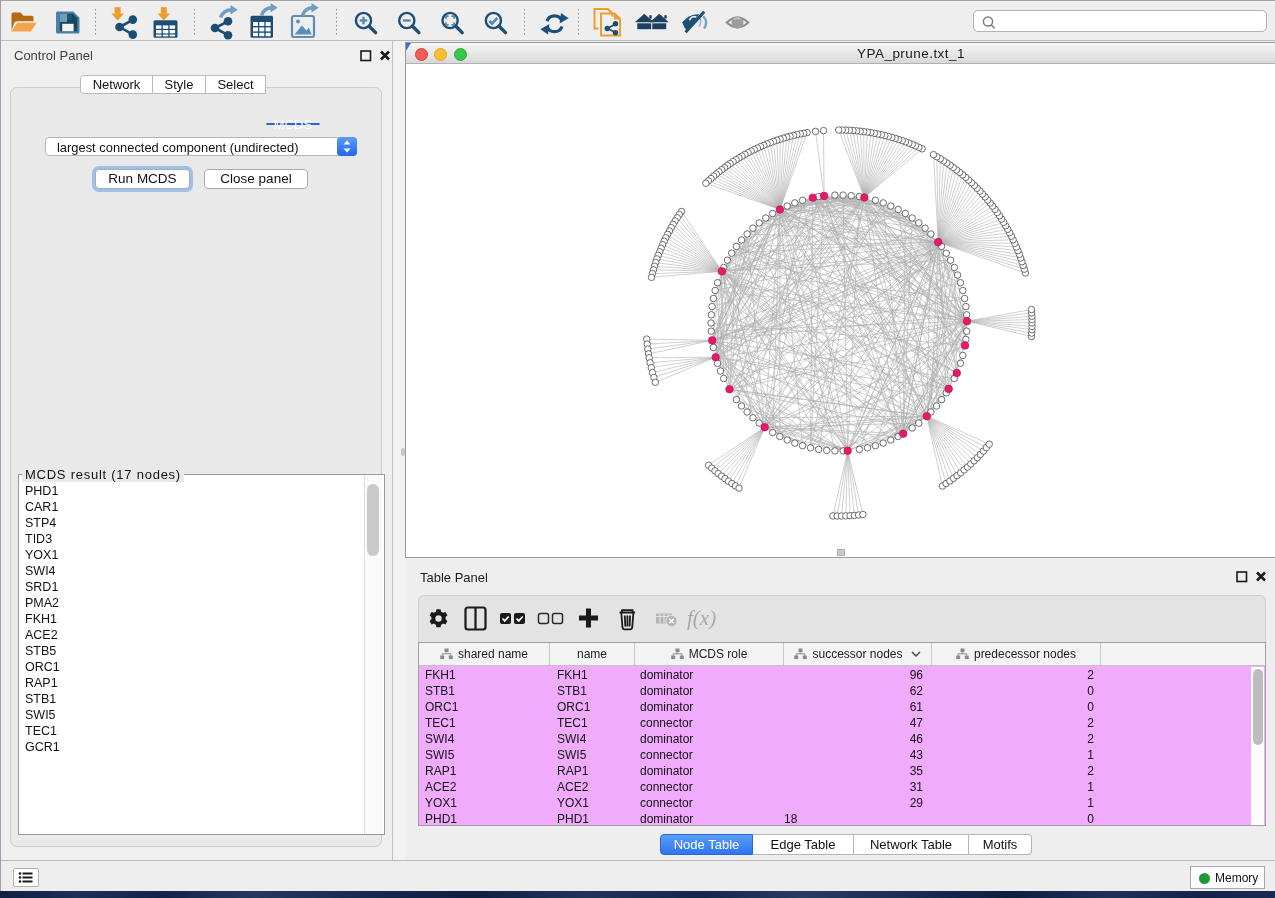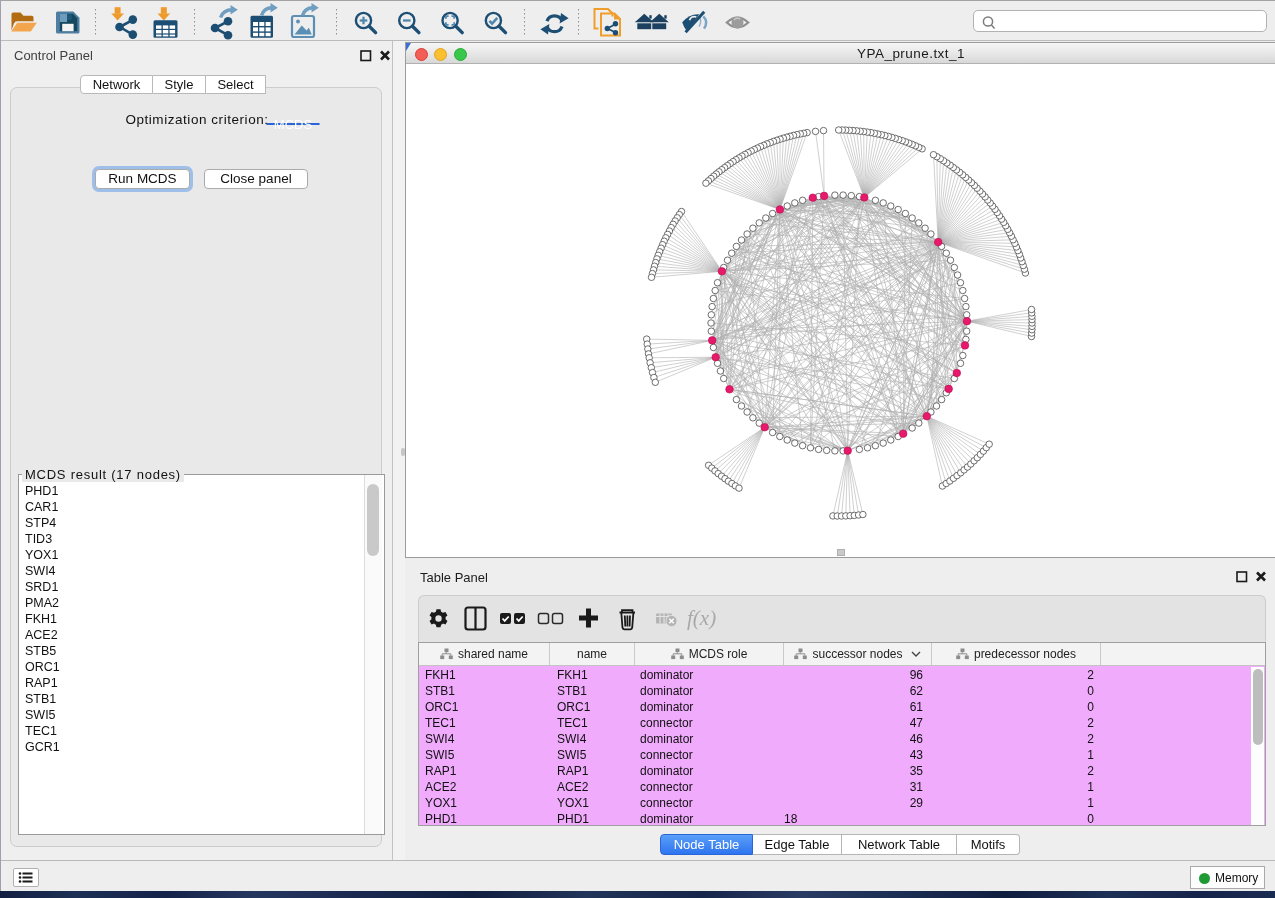--- a/index.html
+++ b/index.html
@@ -220,21 +220,28 @@
 <rect x="3" y="2" width="9.5" height="9.5" fill="none" stroke="#1a1a1a" stroke-width="1.6"></rect>
 <path d="M23,2.5 l8,8 M31,2.5 l-8,8" stroke="#1a1a1a" stroke-width="2.6"></path>
 </svg>
 <div id="cp-inner"></div>
 <div id="tabs">
 <div class="tab first" style="width:73px">Network</div>
 <div class="tab" style="width:53px">Style</div>
 <div class="tab" style="width:60px">Select</div>
 <div class="tab sel" style="width:54px">MCDS</div>
 </div>
-<div id="optlabel">Optimization criterion:</div>
+<div id="combo">
+      <span style="position:absolute;left:11px;top:2px;white-space:nowrap;font-size:12.9px">largest connected component (undirected)</span>
+<span class="cap">
+        <svg width="20" height="19" viewBox="0 0 20 19" style="position:absolute;left:0;top:0">
+<path d="M6.5,7.5 l3.5,-4 l3.5,4 z M6.5,11.5 l3.5,4 l3.5,-4 z" fill="#ffffff"></path>
+</svg>
+      </span>
+    </div>
 <div class="btn" id="runbtn">Run MCDS</div>
 <div class="btn" id="closebtn">Close panel</div>
 <div id="fieldset"></div>
 <div id="fieldlabel">MCDS result (17 nodes)</div>
 <div id="mcdslist">PHD1<br>CAR1<br>STP4<br>TID3<br>YOX1<br>SWI4<br>SRD1<br>PMA2<br>FKH1<br>ACE2<br>STB5<br>ORC1<br>RAP1<br>STB1<br>SWI5<br>TEC1<br>GCR1</div>
 <div id="listsb">
       <div class="th"></div>
     </div>
 </div>
 
@@ -1221,21 +1228,21 @@
         <div class="tc" style="left:221px">dominator</div>
         <div class="tc" style="left:365px;width:139px;">18</div>
         <div class="tc" style="left:513px;width:162px;text-align:right">0</div>
       </div>
 <div id="tblsb">
         <div class="th"></div>
       </div>
 </div>
 <div id="btabs">
 <div class="btab sel first" style="width:93px">Node Table</div>
-<div class="btab" style="width:89px">Edge Table</div>
+<div class="btab" style="width:101px">Edge Table</div>
 <div class="btab" style="width:115px">Network Table</div>
 <div class="btab last" style="width:63px">Motifs</div>
 </div>
 </div>
 
 <div class="abs" id="status">
 <div id="listbtn">
       <svg width="24" height="17" viewBox="0 0 24 17" style="position:absolute;left:0;top:0">
 <g fill="#1a1a1a">
           <circle cx="6" cy="4.5" r="1.3"></circle>

